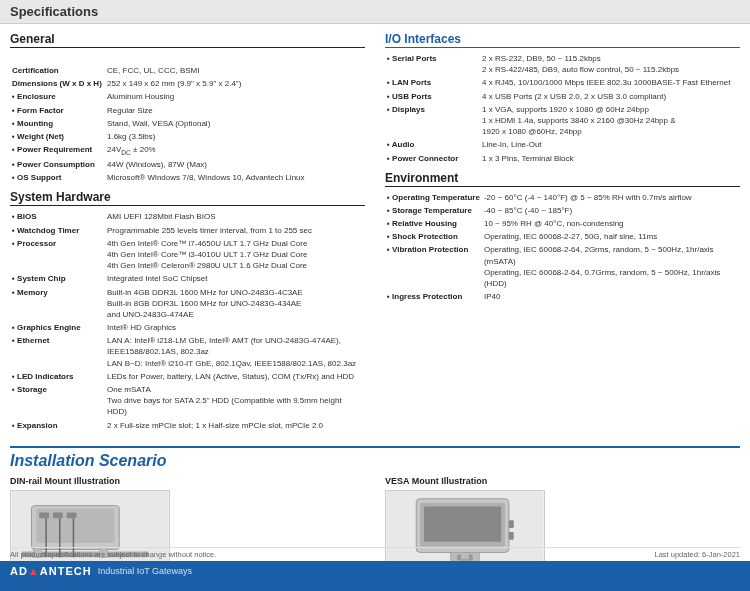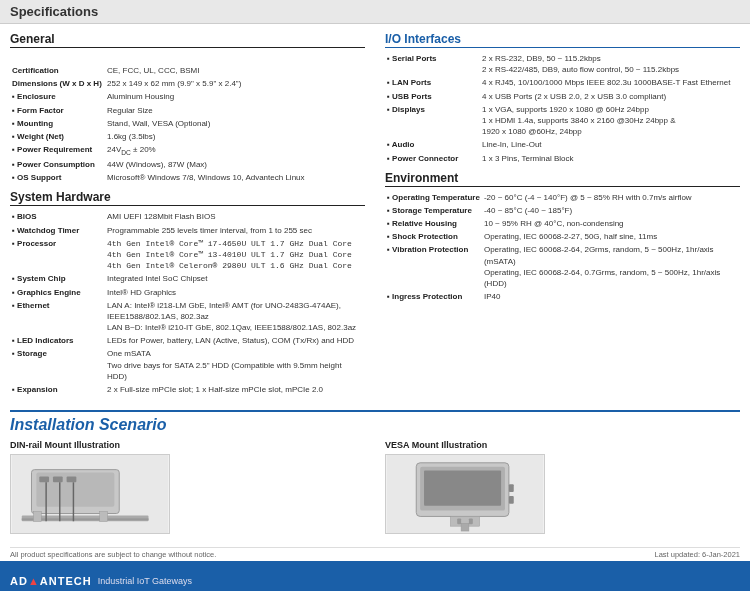--- a/index.html
+++ b/index.html
@@ -100,21 +100,21 @@
       height: 100%;
     }
     .footer {
       position: absolute;
       bottom: 0;
       left: 0;
       right: 0;
       background: #1a5fa8;
       color: #fff;
       display: flex;
-      align-items: flex-end;
+      align-items: flex-start;
       padding: 4px 10px;
       height: 30px;
       justify-content: space-between;
     }
     .footer-brand {
       display: flex;
       align-items: center;
       gap: 6px;
     }
     .footer-logo {
@@ -235,27 +235,33 @@
             <tr class="bullet-row">
           <td class="spec-label">▪ BIOS</td>
           <td class="spec-value">AMI UEFI 128Mbit Flash BIOS</td>
         </tr>
         <tr class="bullet-row">
           <td class="spec-label">▪ Watchdog Timer</td>
           <td class="spec-value">Programmable 255 levels timer interval, from 1 to 255 sec</td>
         </tr>
         <tr class="bullet-row">
           <td class="spec-label">▪ Processor</td>
-          <td class="spec-value" style="white-space:pre-line;font-family:Liberation Mono, monospace;">4th Gen Intel® Core™ i7-4650U ULT 1.7 GHz Dual Core
+          <td class="spec-value" style="white-space:pre-line;">4th Gen Intel® Core™ i7-4650U ULT 1.7 GHz Dual Core
 4th Gen Intel® Core™ i3-4010U ULT 1.7 GHz Dual Core
 4th Gen Intel® Celeron® 2980U ULT 1.6 GHz Dual Core</td>
         </tr>
         <tr class="bullet-row">
           <td class="spec-label">▪ System Chip</td>
           <td class="spec-value">Integrated Intel SoC Chipset</td>
+        </tr>
+        <tr class="bullet-row">
+          <td class="spec-label">▪ Memory</td>
+          <td class="spec-value" style="white-space:pre-line;">Built-in 4GB DDR3L 1600 MHz for UNO-2483G-4C3AE
+Built-in 8GB DDR3L 1600 MHz for UNO-2483G-434AE
+and UNO-2483G-474AE</td>
         </tr>
         <tr class="bullet-row">
           <td class="spec-label">▪ Graphics Engine</td>
           <td class="spec-value">Intel® HD Graphics</td>
         </tr>
         <tr class="bullet-row">
           <td class="spec-label">▪ Ethernet</td>
           <td class="spec-value" style="white-space:pre-line;">LAN A: Intel® i218-LM GbE, Intel® AMT (for UNO-2483G-474AE), IEEE1588/802.1AS, 802.3az
 LAN B~D: Intel® i210-IT GbE, 802.1Qav, IEEE1588/802.1AS, 802.3az</td>
         </tr>

